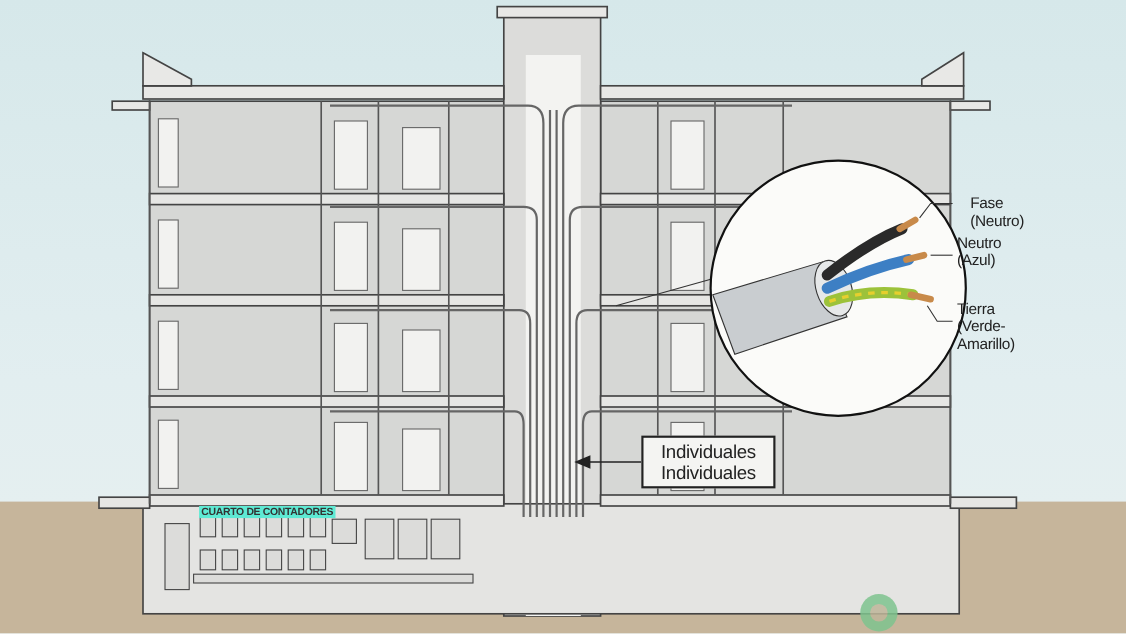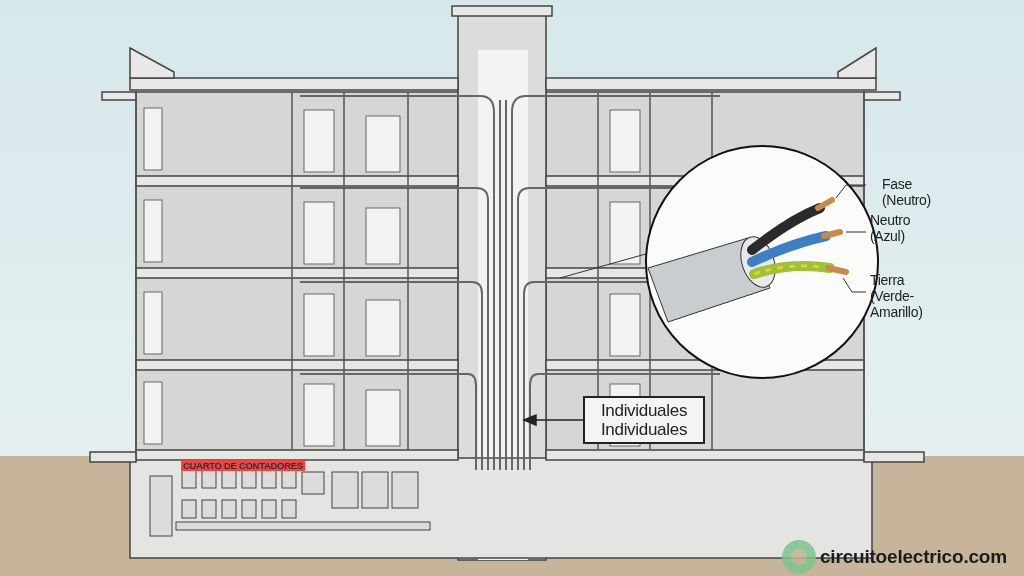--- a/index.html
+++ b/index.html
@@ -7,21 +7,21 @@
          background: linear-gradient(#d6e8ea 0%, #e2eef0 60%, #e8f0f0 100%);
          font-family: "Liberation Sans", sans-serif; }
   .ground { position: absolute; left: 0; top: 456px; width: 1024px; height: 120px; background: #c6b59b; }
   svg.scene { position: absolute; left: 0; top: 0; }
   .label-box { position: absolute; left: 583px; top: 396px; width: 122px; height: 48px;
                border: 2px solid #222; background: #f4f4f2; box-sizing: border-box;
                display: flex; flex-direction: column; align-items: center; justify-content: center;
                font-size: 17px; line-height: 19px; color: #222; letter-spacing: -0.3px; }
   .wire-label { position: absolute; font-size: 14px; line-height: 16px; color: #222; letter-spacing: -0.3px; }
   .room-label { position: absolute; left: 181px; top: 460px; font-size: 9.5px; font-weight: bold;
-                color: #333; background: #ef4444; padding: 0 2px; letter-spacing: -0.3px; }
+                color: #333; background: #5eead4; padding: 0 2px; letter-spacing: -0.3px; }
   .brand { position: absolute; left: 782px; top: 540px; display: flex; align-items: center; }
   .brand-logo { width: 34px; height: 34px; border-radius: 50%; background: #7fc48f; opacity: 0.85;
                 position: relative; }
   .brand-logo::after { content: ""; position: absolute; left: 9px; top: 9px; width: 16px; height: 16px;
                 border-radius: 50%; background: #c6b59b; opacity: 0.9; }
   .brand-text { margin-left: 4px; font-size: 19px; font-weight: bold; color: #1b1b1b; letter-spacing: -0.2px; }
 </style>
 </head>
 <body>
 
@@ -172,14 +172,13 @@
 
 <div class="label-box">
   <span>Individuales</span>
   <span>Individuales</span>
 </div>
 
 <div class="room-label">CUARTO DE CONTADORES</div>
 
 <div class="brand">
   <div class="brand-logo"></div>
-  <span class="brand-text">circuitoelectrico.com</span>
 </div>
 
 </body></html>

